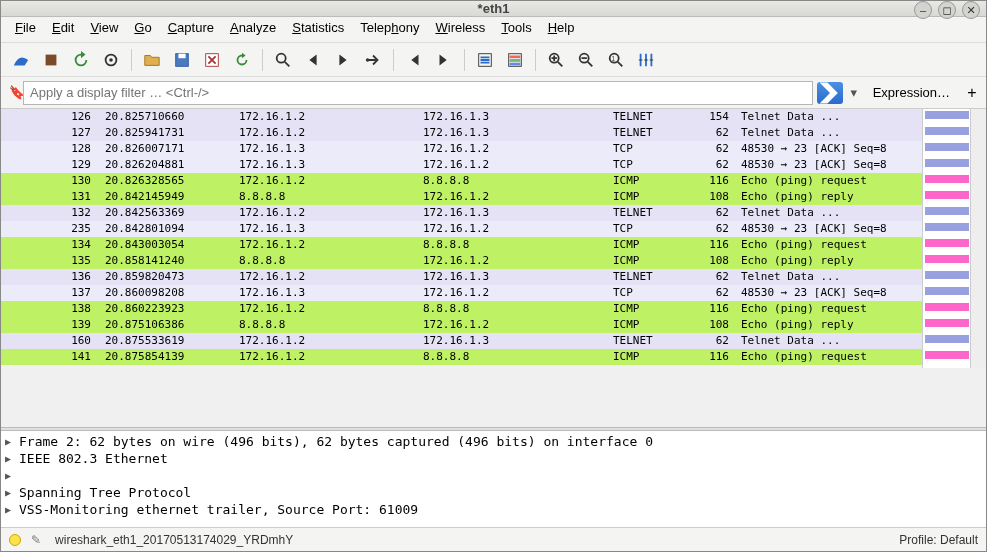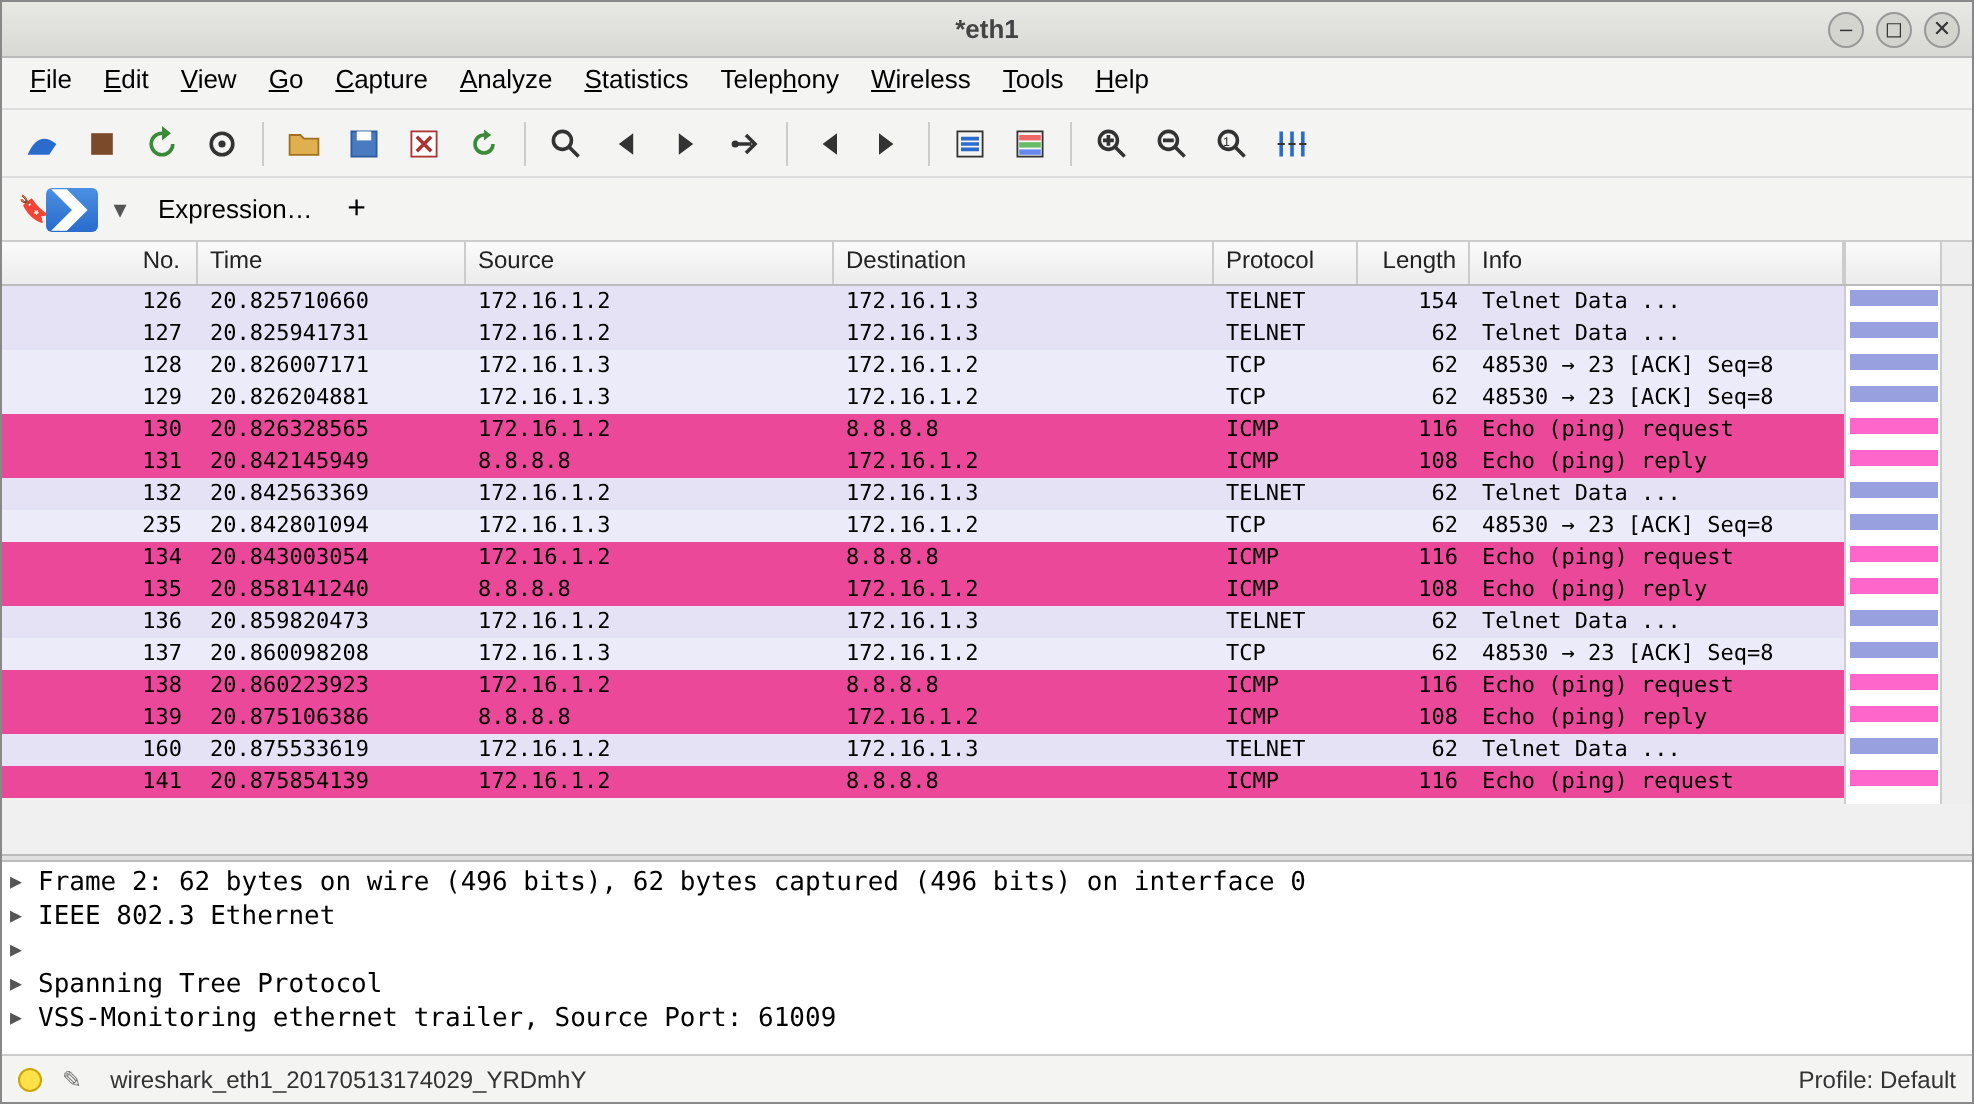--- a/index.html
+++ b/index.html
@@ -1,19 +1,19 @@
 <!DOCTYPE html>
 <html><head>
 <meta charset="utf-8">
 <style>
   * { box-sizing: border-box; }
   html, body { margin:0; padding:0; font-family: sans-serif; font-size:13px; background:#f0f0f0; }
   body { width:987px; height:552px; overflow:hidden; display:flex; flex-direction:column; border:1px solid #888; }
   
-  .titlebar { height:28px; background:linear-gradient(#e8e8e5,#d8d8d4); display:flex; align-items:center; position:relative; border-bottom:1px solid #bbb; }
+  .titlebar { height:16px; background:linear-gradient(#e8e8e5,#d8d8d4); display:flex; align-items:flex-start; position:relative; border-bottom:1px solid #bbb; }
   .titlebar .title { flex:1; text-align:center; font-weight:bold; color:#444; }
   .titlebar .win-btns { position:absolute; right:6px; display:flex; gap:6px; }
   .titlebar .win-btn { width:18px; height:18px; border-radius:50%; background:#d4d4cf; border:1px solid #999; display:flex; align-items:center; justify-content:center; font-size:11px; color:#333; cursor:pointer; }
   
   .menubar { height:26px; background:#f4f4f2; display:flex; padding:0 8px; gap:4px; border-bottom:1px solid #ddd; }
   .menubar .menu-item { padding:3px 6px; cursor:pointer; }
   .menubar .mnemonic { text-decoration:underline; }
   
   .toolbar { height:34px; background:#f4f4f2; display:flex; align-items:center; padding:0 6px; gap:2px; border-bottom:1px solid #ddd; }
   .toolbar .tool-btn { width:28px; height:28px; display:flex; align-items:center; justify-content:center; cursor:pointer; border:1px solid transparent; border-radius:3px; }
@@ -29,21 +29,21 @@
   .filterbar .plus { width:20px; text-align:center; font-size:16px; cursor:pointer; }
   
   .packet-area { flex:1; display:flex; flex-direction:column; min-height:0; }
   .packet-header { height:22px; background:linear-gradient(#fafafa,#ececec); display:flex; border-bottom:1px solid #bbb; }
   .packet-header .col { border-right:1px solid #ccc; padding:2px 6px; font-size:12px; color:#222; overflow:hidden; white-space:nowrap; }
   .packet-list { flex:1; overflow:auto; font-family:"DejaVu Sans Mono","Menlo","Consolas",monospace; font-size:11px; position:relative; }
   .packet-row { display:flex; height:16px; line-height:16px; white-space:pre; cursor:pointer; }
   .packet-row .cell { overflow:hidden; padding:0 2px 0 6px; }
   .row-telnet { background:#e6e2f6; }
   .row-tcp    { background:#ecebfa; }
-  .row-icmp   { background:#ec4899; }
+  .row-icmp   { background:#bef264; }
   .col-no     { width:98px; text-align:right; padding-right:8px !important; }
   .col-time   { width:134px; }
   .col-src    { width:184px; }
   .col-dst    { width:190px; }
   .col-proto  { width:72px; }
   .col-len    { width:56px; text-align:right; padding-right:6px !important; }
   .col-info   { flex:1; }
   .stripe-gutter { width:48px; background:#fff; border-left:1px solid #ccc; }
   .packet-header .stripe-gutter { background:linear-gradient(#fafafa,#ececec); }
   .packet-scroll { width:16px; background:#eee; border-left:1px solid #ccc; }
@@ -202,42 +202,32 @@
     <div class="tool-btn">
       <svg viewBox="0 0 20 20">
         <path d="M4 3v14M10 3v14M16 3v14" stroke="#2a6bcc" stroke-width="2"></path>
         <path d="M2 10h4M8 10h4M14 10h4" stroke="#333"></path>
       </svg>
     </div>
   </div>
 
 <div class="filterbar">
   <span class="bookmark-icon">🔖</span>
+  <input type="text" placeholder="Apply a display filter … &lt;Ctrl-/&gt;" style="">
   <div class="go-btn">
     <svg viewBox="0 0 10 10">
         <path d="M1 1h3l4 4-4 4H1l4-4z" fill="#fff"></path>
       </svg>
   </div>
   <div class="drop">▾</div>
   <div class="expr">Expression…</div>
   <div class="plus">+</div>
 </div>
 
 <div class="packet-area">
-  <div class="packet-header">
-    <div class="col col-no">No.</div>
-    <div class="col col-time">Time</div>
-    <div class="col col-src">Source</div>
-    <div class="col col-dst">Destination</div>
-    <div class="col col-proto">Protocol</div>
-    <div class="col col-len">Length</div>
-    <div class="col col-info">Info</div>
-    <div class="stripe-gutter"></div>
-    <div class="packet-scroll"></div>
-  </div>
   <div class="packet-list" id="packet-list">
       <div style="display: flex;">
         <div style="flex: 1 1 0%;">
           <div class="packet-row row-telnet"><div class="cell col-no">126</div><div class="cell col-time">20.825710660</div><div class="cell col-src">172.16.1.2</div><div class="cell col-dst">172.16.1.3</div><div class="cell col-proto">TELNET</div><div class="cell col-len">154</div><div class="cell col-info">Telnet Data ...</div></div>
           <div class="packet-row row-telnet"><div class="cell col-no">127</div><div class="cell col-time">20.825941731</div><div class="cell col-src">172.16.1.2</div><div class="cell col-dst">172.16.1.3</div><div class="cell col-proto">TELNET</div><div class="cell col-len">62</div><div class="cell col-info">Telnet Data ...</div></div>
           <div class="packet-row row-tcp"><div class="cell col-no">128</div><div class="cell col-time">20.826007171</div><div class="cell col-src">172.16.1.3</div><div class="cell col-dst">172.16.1.2</div><div class="cell col-proto">TCP</div><div class="cell col-len">62</div><div class="cell col-info">48530 → 23 [ACK] Seq=8</div></div>
           <div class="packet-row row-tcp"><div class="cell col-no">129</div><div class="cell col-time">20.826204881</div><div class="cell col-src">172.16.1.3</div><div class="cell col-dst">172.16.1.2</div><div class="cell col-proto">TCP</div><div class="cell col-len">62</div><div class="cell col-info">48530 → 23 [ACK] Seq=8</div></div>
           <div class="packet-row row-icmp"><div class="cell col-no">130</div><div class="cell col-time">20.826328565</div><div class="cell col-src">172.16.1.2</div><div class="cell col-dst">8.8.8.8</div><div class="cell col-proto">ICMP</div><div class="cell col-len">116</div><div class="cell col-info">Echo (ping) request  </div></div>
           <div class="packet-row row-icmp"><div class="cell col-no">131</div><div class="cell col-time">20.842145949</div><div class="cell col-src">8.8.8.8</div><div class="cell col-dst">172.16.1.2</div><div class="cell col-proto">ICMP</div><div class="cell col-len">108</div><div class="cell col-info">Echo (ping) reply    </div></div>
           <div class="packet-row row-telnet"><div class="cell col-no">132</div><div class="cell col-time">20.842563369</div><div class="cell col-src">172.16.1.2</div><div class="cell col-dst">172.16.1.3</div><div class="cell col-proto">TELNET</div><div class="cell col-len">62</div><div class="cell col-info">Telnet Data ...</div></div>

